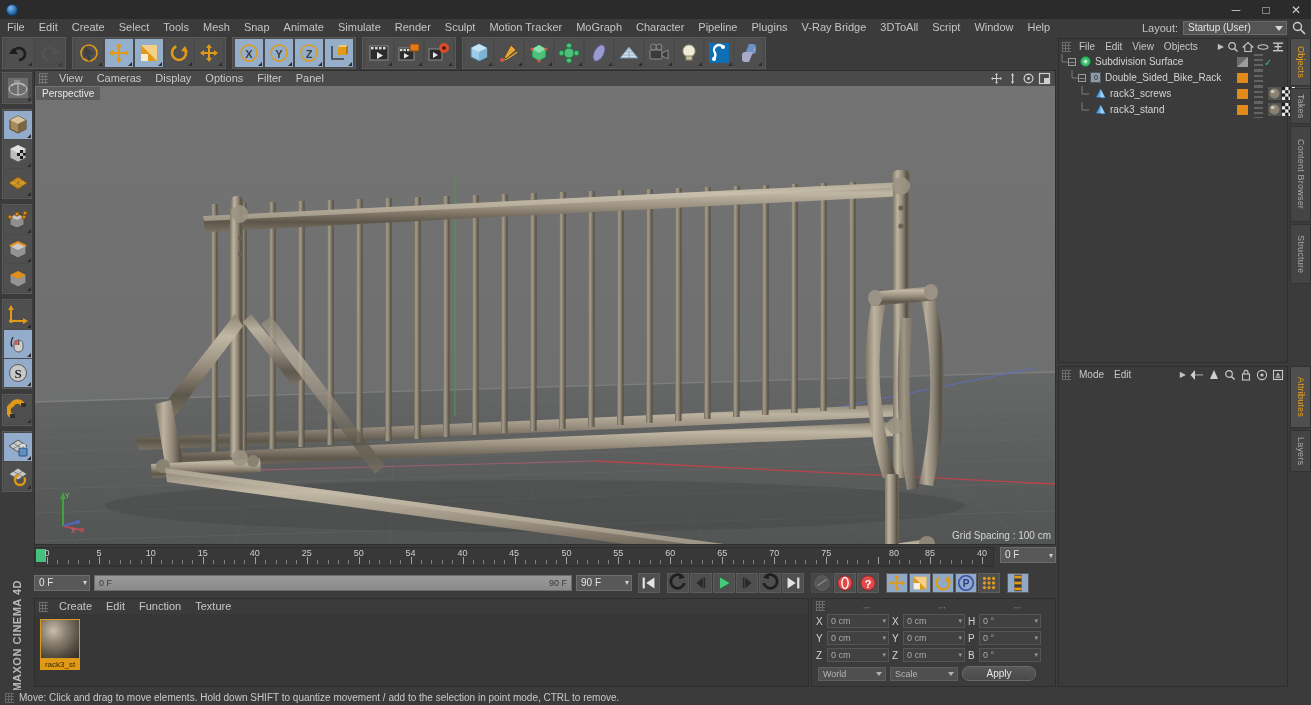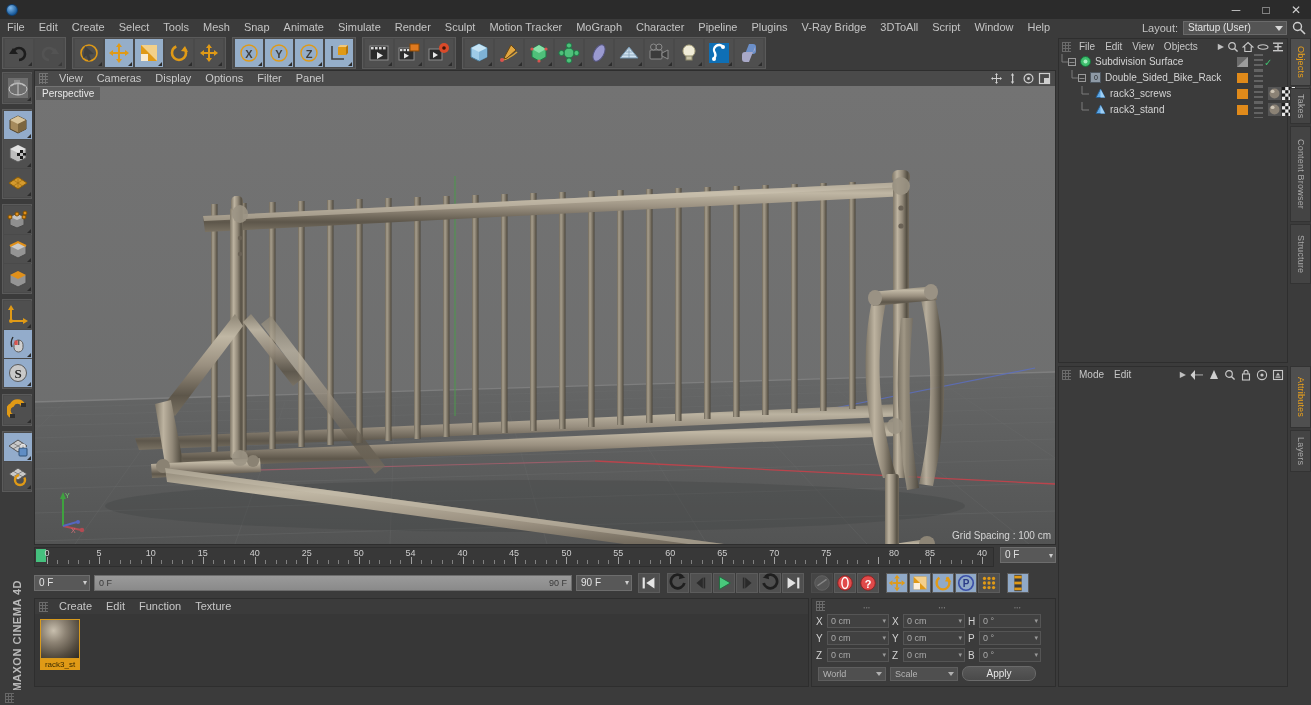--- a/index.html
+++ b/index.html
@@ -1457,15 +1457,16 @@
       <div class="vtab active" style="height: 62px;">
         <span>Attributes</span>
       </div>
       <div class="vtab" style="height: 42px;">
         <span>Layers</span>
       </div>
     </div>
 
   <div id="statusbar">
     <div class="grip"></div>
+    <div class="stext">Move: Click and drag to move elements. Hold down SHIFT to quantize movement / add to the selection in point mode, CTRL to remove.</div>
   </div>
 
 </div>
 
 </body></html>

